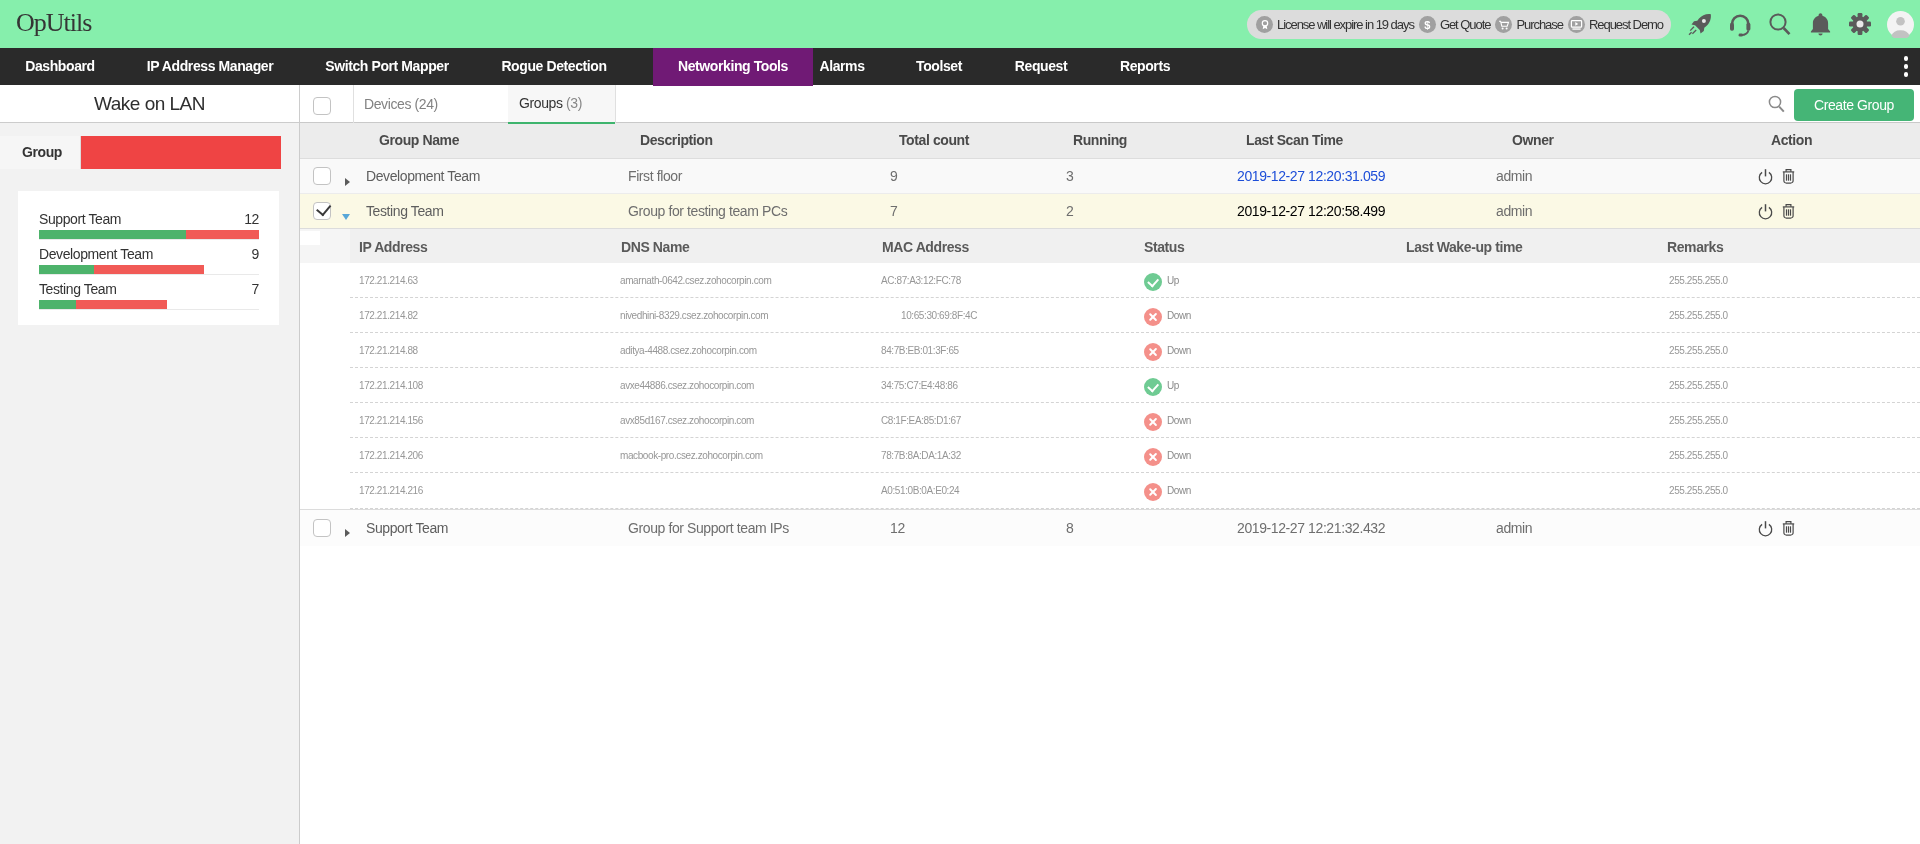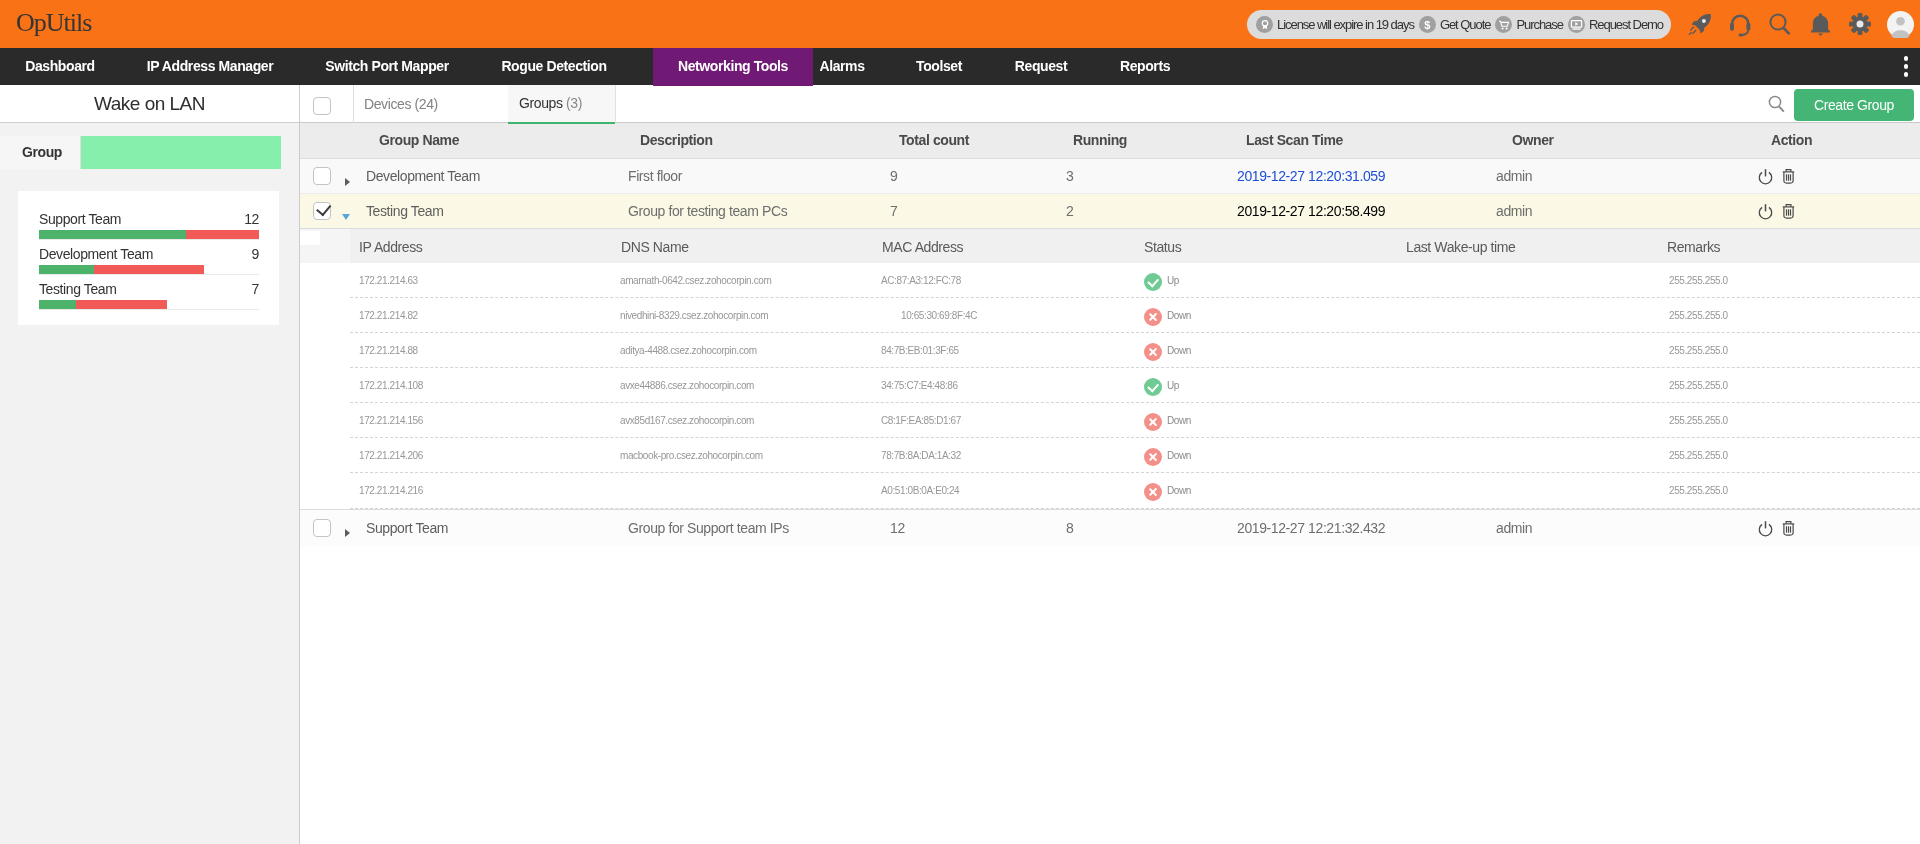--- a/index.html
+++ b/index.html
@@ -1,39 +1,39 @@
 <!DOCTYPE html>
 <html><head>
 <meta charset="utf-8">
 <style>
 * { margin:0; padding:0; box-sizing:border-box; }
 html,body { width:1920px; height:844px; }
 body { font-family:"Liberation Sans", sans-serif; background:#fff; position:relative; overflow:hidden; letter-spacing:-0.4px; }
 
 
-.topbar { position:absolute; left:0; top:0; width:1920px; height:48px; background:#f97316; }
+.topbar { position:absolute; left:0; top:0; width:1920px; height:48px; background:#86efac; }
 .logo { position:absolute; left:16px; top:8px; font-family:"Liberation Serif", serif; font-size:26px; color:#353535; letter-spacing:-1px; }
 .pill { position:absolute; left:1247px; top:10px; width:424px; height:29px; background:#dcdcdc; border-radius:15px; display:flex; align-items:center; padding-left:9px; overflow:hidden; }
 .pill .circ { width:17px; height:17px; border-radius:50%; background:#a0a0a0; display:inline-flex; align-items:center; justify-content:center; margin-right:4px; flex:none; }
 .pill span.t { font-size:13px; letter-spacing:-1.05px; color:#333; margin-right:5px; white-space:nowrap; }
 .topicons { position:absolute; top:0; left:1680px; height:48px; display:flex; align-items:center; }
 .ticon { width:40px; display:flex; justify-content:center; }
 
 
 .nav { position:absolute; left:0; top:48px; width:1920px; height:37px; background:#2a2a2a; z-index:5; }
 .nav .item { position:absolute; top:0; height:37px; line-height:37px; color:#fff; font-size:14px; font-weight:700; white-space:nowrap; transform:translateX(-50%); }
 .nav .green { position:absolute; left:633px; top:0; width:160px; height:38px; background:#701a75;margin-left:20px; }
 .nav .green .item { position:static; display:block; text-align:center; transform:none; }
 .dots { position:absolute; right:12px; top:8px; width:4.5px; }
 .dots i { display:block; width:4.5px; height:4.5px; border-radius:50%; background:#fff; margin-bottom:3.5px; }
 
 
 .sidebar { position:absolute; left:0; top:85px; width:300px; height:759px; background:#f2f2f2; border-right:1px solid #ccc; }
 .sb-head { position:absolute; left:0; top:0; width:299px; height:38px; background:#fff; border-bottom:1px solid #ccc; text-align:center; line-height:37px; font-size:19px; letter-spacing:-0.5px; color:#2e2e2e; }
-.sb-tabs { position:absolute; left:0; top:51px; width:281px; height:33px; background:#86efac; }
+.sb-tabs { position:absolute; left:0; top:51px; width:281px; height:33px; background:#ef4444; }
 .sb-tabs .gtab { position:absolute; left:0; top:0; width:81px; height:33px; background:#f6f6f6; border-right:1px solid #ddd; line-height:33px; padding-left:22px; font-size:14px; font-weight:700; color:#333; }
 .card { position:absolute; left:18px; top:106px; width:261px; height:134px; background:#fff; padding-top:14px; }
 .citem { position:relative; margin:0 20px 0 21px; height:35px; border-bottom:1px solid #e9e9e9; }
 .citem .lbl { position:absolute; left:0; top:6px; font-size:14px; color:#333; }
 .citem .num { position:absolute; right:0; top:6px; font-size:14px; color:#333; }
 .cbar { position:absolute; left:0; top:25px; height:9px; display:flex; }
 .cbar .g { background:#4db36b; height:9px; }
 .cbar .r { background:#f15a56; height:9px; }
 
 
@@ -50,21 +50,21 @@
 .btn { position:absolute; left:1494px; top:4px; width:120px; height:32px; background:#45b576; border-radius:4px; color:#fff; font-size:14px; text-align:center; line-height:32px; }
 
 
 .thead { position:absolute; left:0; top:38px; width:1620px; height:36px; background:#ececec; border-bottom:1px solid #ddd; }
 .thead span { position:absolute; top:0; line-height:35px; font-size:14px; font-weight:700; color:#4a4a4a; }
 .row { position:absolute; left:0; width:1620px; }
 .row span { position:absolute; top:0; font-size:14px; color:#5e5e5e; white-space:nowrap; }
 .arr-r { position:absolute; width:0; height:0; border-left:5.5px solid #5b5b5b; border-top:4px solid transparent; border-bottom:4px solid transparent; }
 .arr-d { position:absolute; width:0; height:0; border-top:6.5px solid #58a7d8; border-left:4.5px solid transparent; border-right:4.5px solid transparent; }
 .nhead { position:absolute; left:50px; top:144px; width:1570px; height:34px; background:#f0f0f0; }
-.nhead span { position:absolute; top:0; line-height:37px; font-size:14px; font-weight:400; color:#5a5a5a; }
+.nhead span { position:absolute; top:0; line-height:37px; font-size:14px; font-weight:700; color:#5a5a5a; }
 .nrow { position:absolute; left:50px; width:1570px; height:35px; border-bottom:1px dashed #d4d4d4; }
 .nrow span { position:absolute; top:0; line-height:36px; font-size:10px; color:#979797; white-space:nowrap; }
 .sticon { position:absolute; width:18px; height:18px; border-radius:50%; top:10px; }
 .up { background:#6fcb93; }
 .down { background:#f4908a; }
 .up::after { content:""; position:absolute; left:4.4px; top:4.6px; width:8px; height:4.6px; border-left:2.2px solid #fff; border-bottom:2.2px solid #fff; transform:rotate(-48deg); }
 .down::before, .down::after { content:""; position:absolute; left:7.9px; top:4px; width:2.3px; height:10px; background:#fff; border-radius:1.2px; }
 .down::before { transform:rotate(45deg); }
 .down::after { transform:rotate(-45deg); }
 .cb.chk::after { content:""; position:absolute; left:2.5px; top:0.5px; width:11px; height:6.5px; border-left:2.2px solid #3a3a3a; border-bottom:2.2px solid #3a3a3a; transform:rotate(-50deg); }

